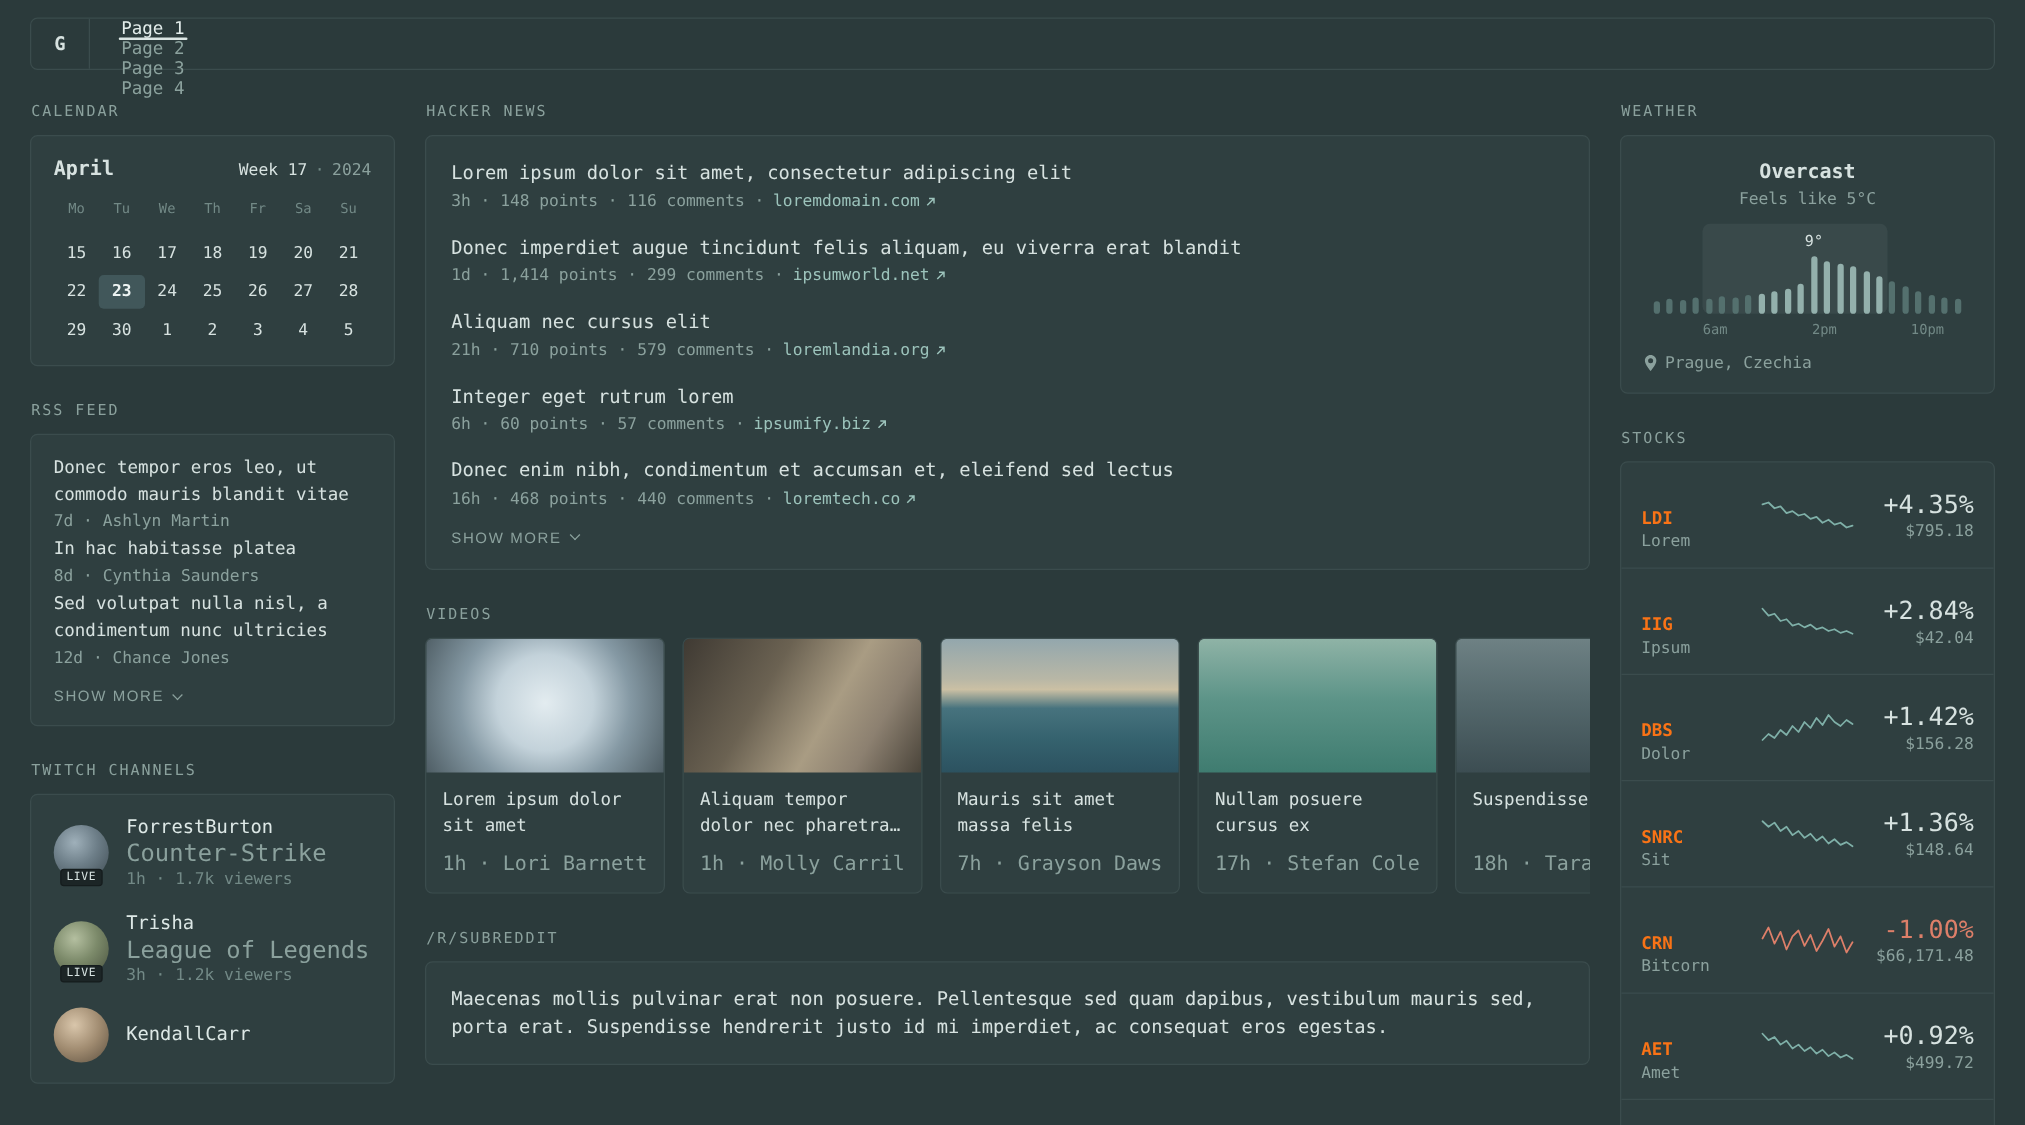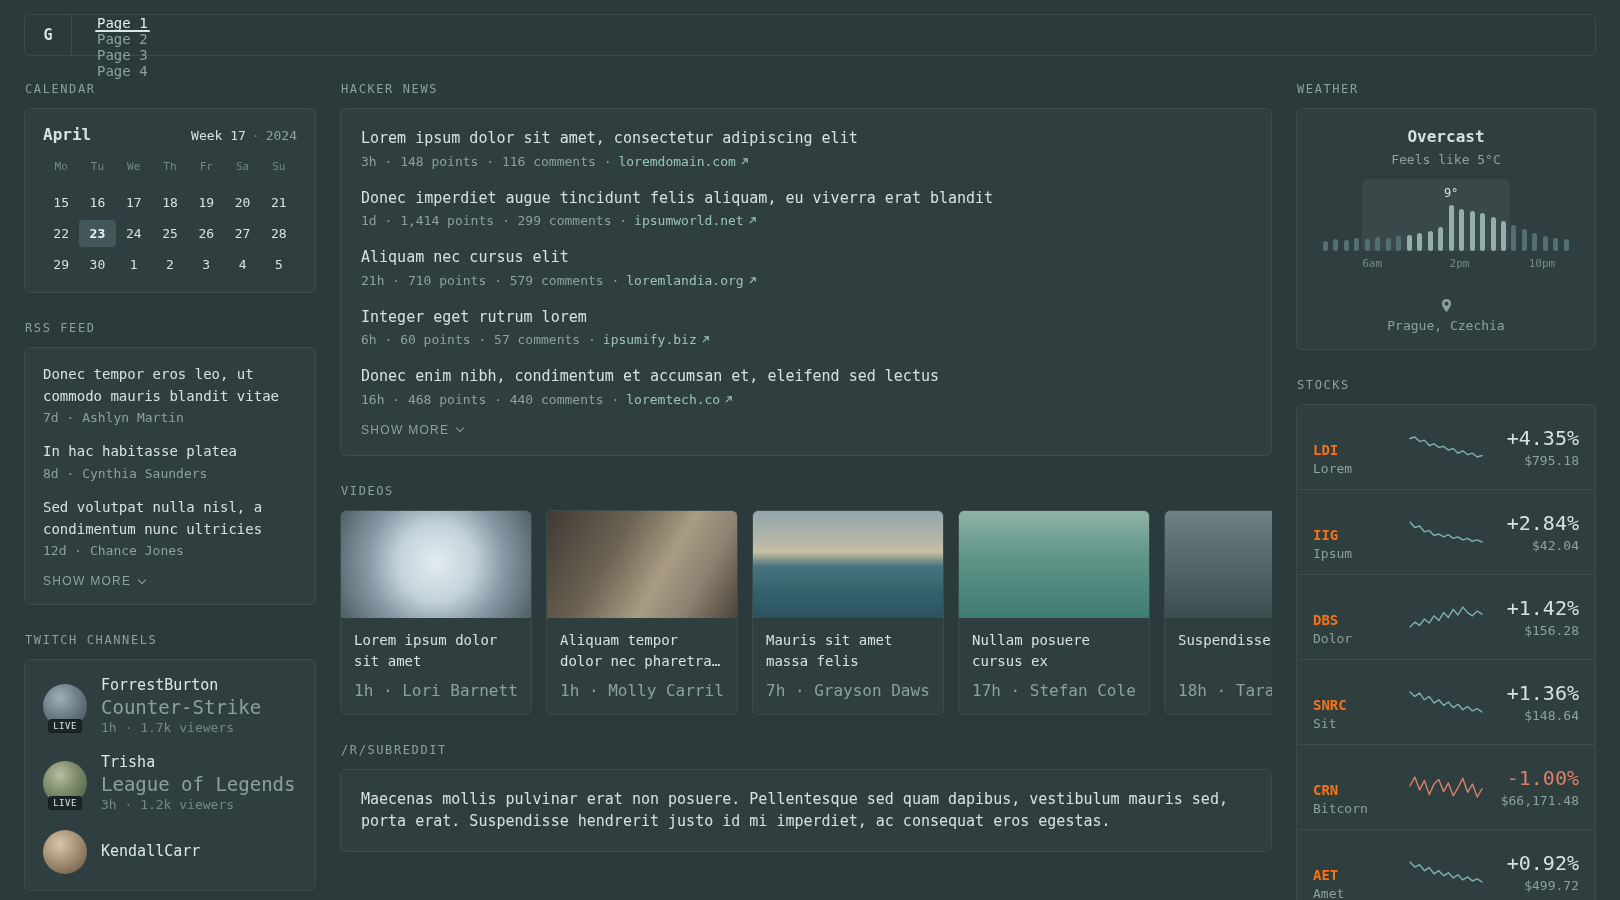--- a/index.html
+++ b/index.html
@@ -62,21 +62,21 @@
   .cal-month{font-size:16px;font-weight:bold;}
   .cal-week{font-size:13px;color:var(--text);}
   .cal-week .dotsep{color:var(--dim2);margin:0 6px;}
   .cal-week .year{color:var(--dim);}
   .cal-grid{display:grid;grid-template-columns:repeat(7,1fr);text-align:center;margin-top:12px;row-gap:4px;}
   .dow{font-size:11px;color:var(--dim2);padding:4px 0;}
   .day{font-size:13px;padding:6px 0;border-radius:4px;color:var(--text);}
   .day.selected{background:var(--sel);color:#ecf3f2;font-weight:bold;}
   
   .pad-card{padding:16px 18px;}
-  .rss-item + .rss-item{margin-top:16px;}
+  .rss-item + .rss-item{margin-top:4px;}
   .rss-title{display:block;font-size:14px;line-height:1.55;color:var(--text);cursor:pointer;text-decoration:none;}
   .rss-meta{font-size:13px;color:var(--dim);margin-top:3px;}
   .showmore{
     display:flex;align-items:center;gap:8px;margin-top:16px;
     font-family:Liberation Sans, sans-serif;font-size:12px;letter-spacing:1.3px;color:var(--dim);
     background:none;border:none;cursor:pointer;
   }
   .chev{width:6px;height:6px;border-right:1.5px solid currentColor;border-bottom:1.5px solid currentColor;
     transform:rotate(45deg);margin-top:-3px;}
   
@@ -121,21 +121,21 @@
   .w-feels{font-size:13px;color:var(--dim);margin-top:6px;}
   .w-chart{position:relative;height:92px;margin:12px auto 0;width:246px;}
   .w-band{position:absolute;left:16%;width:60%;top:0;bottom:20px;background:rgba(214,236,231,0.06);border-radius:6px;}
   .w-bars{position:absolute;left:0;right:0;bottom:20px;height:58px;display:flex;align-items:flex-end;justify-content:space-between;}
   .wbar{position:relative;width:5px;border-radius:2.5px;background:#54706e;}
   .wbar.bright{background:#93b0ac;}
   .wbar-label{position:absolute;bottom:calc(100% + 5px);left:50%;transform:translateX(-50%);
     font-size:12px;color:var(--text);white-space:nowrap;}
   .w-ticks{position:absolute;left:0;right:0;bottom:0;height:14px;}
   .w-tick{position:absolute;transform:translateX(-50%);font-size:11px;color:var(--dim2);}
-  .w-loc{margin-top:28px;font-size:13px;color:var(--dim);display:flex;align-items:center;justify-content:flex-start;gap:6px;flex-direction:column;}
+  .w-loc{margin-top:12px;font-size:13px;color:var(--dim);display:flex;align-items:center;justify-content:flex-start;gap:6px;}
   .pin-icon{flex:none;display:inline-block;}
   
   .stocks-card{overflow:hidden;}
   .stock-row{display:flex;align-items:center;gap:8px;padding:13px 16px;cursor:pointer;}
   .stock-row + .stock-row{border-top:1px solid var(--border);}
   .stock-ids{flex:1;min-width:0;}
   .stock-sym{font-size:14px;font-weight:bold;color:#f97316;margin-top:24px;}
   .stock-name{font-size:13px;color:var(--dim);margin-top:3px;white-space:nowrap;overflow:hidden;}
   .spark{flex:none;width:76px;height:28px;color:var(--spark);}
   .stock-row.down .spark{color:var(--neg);}

